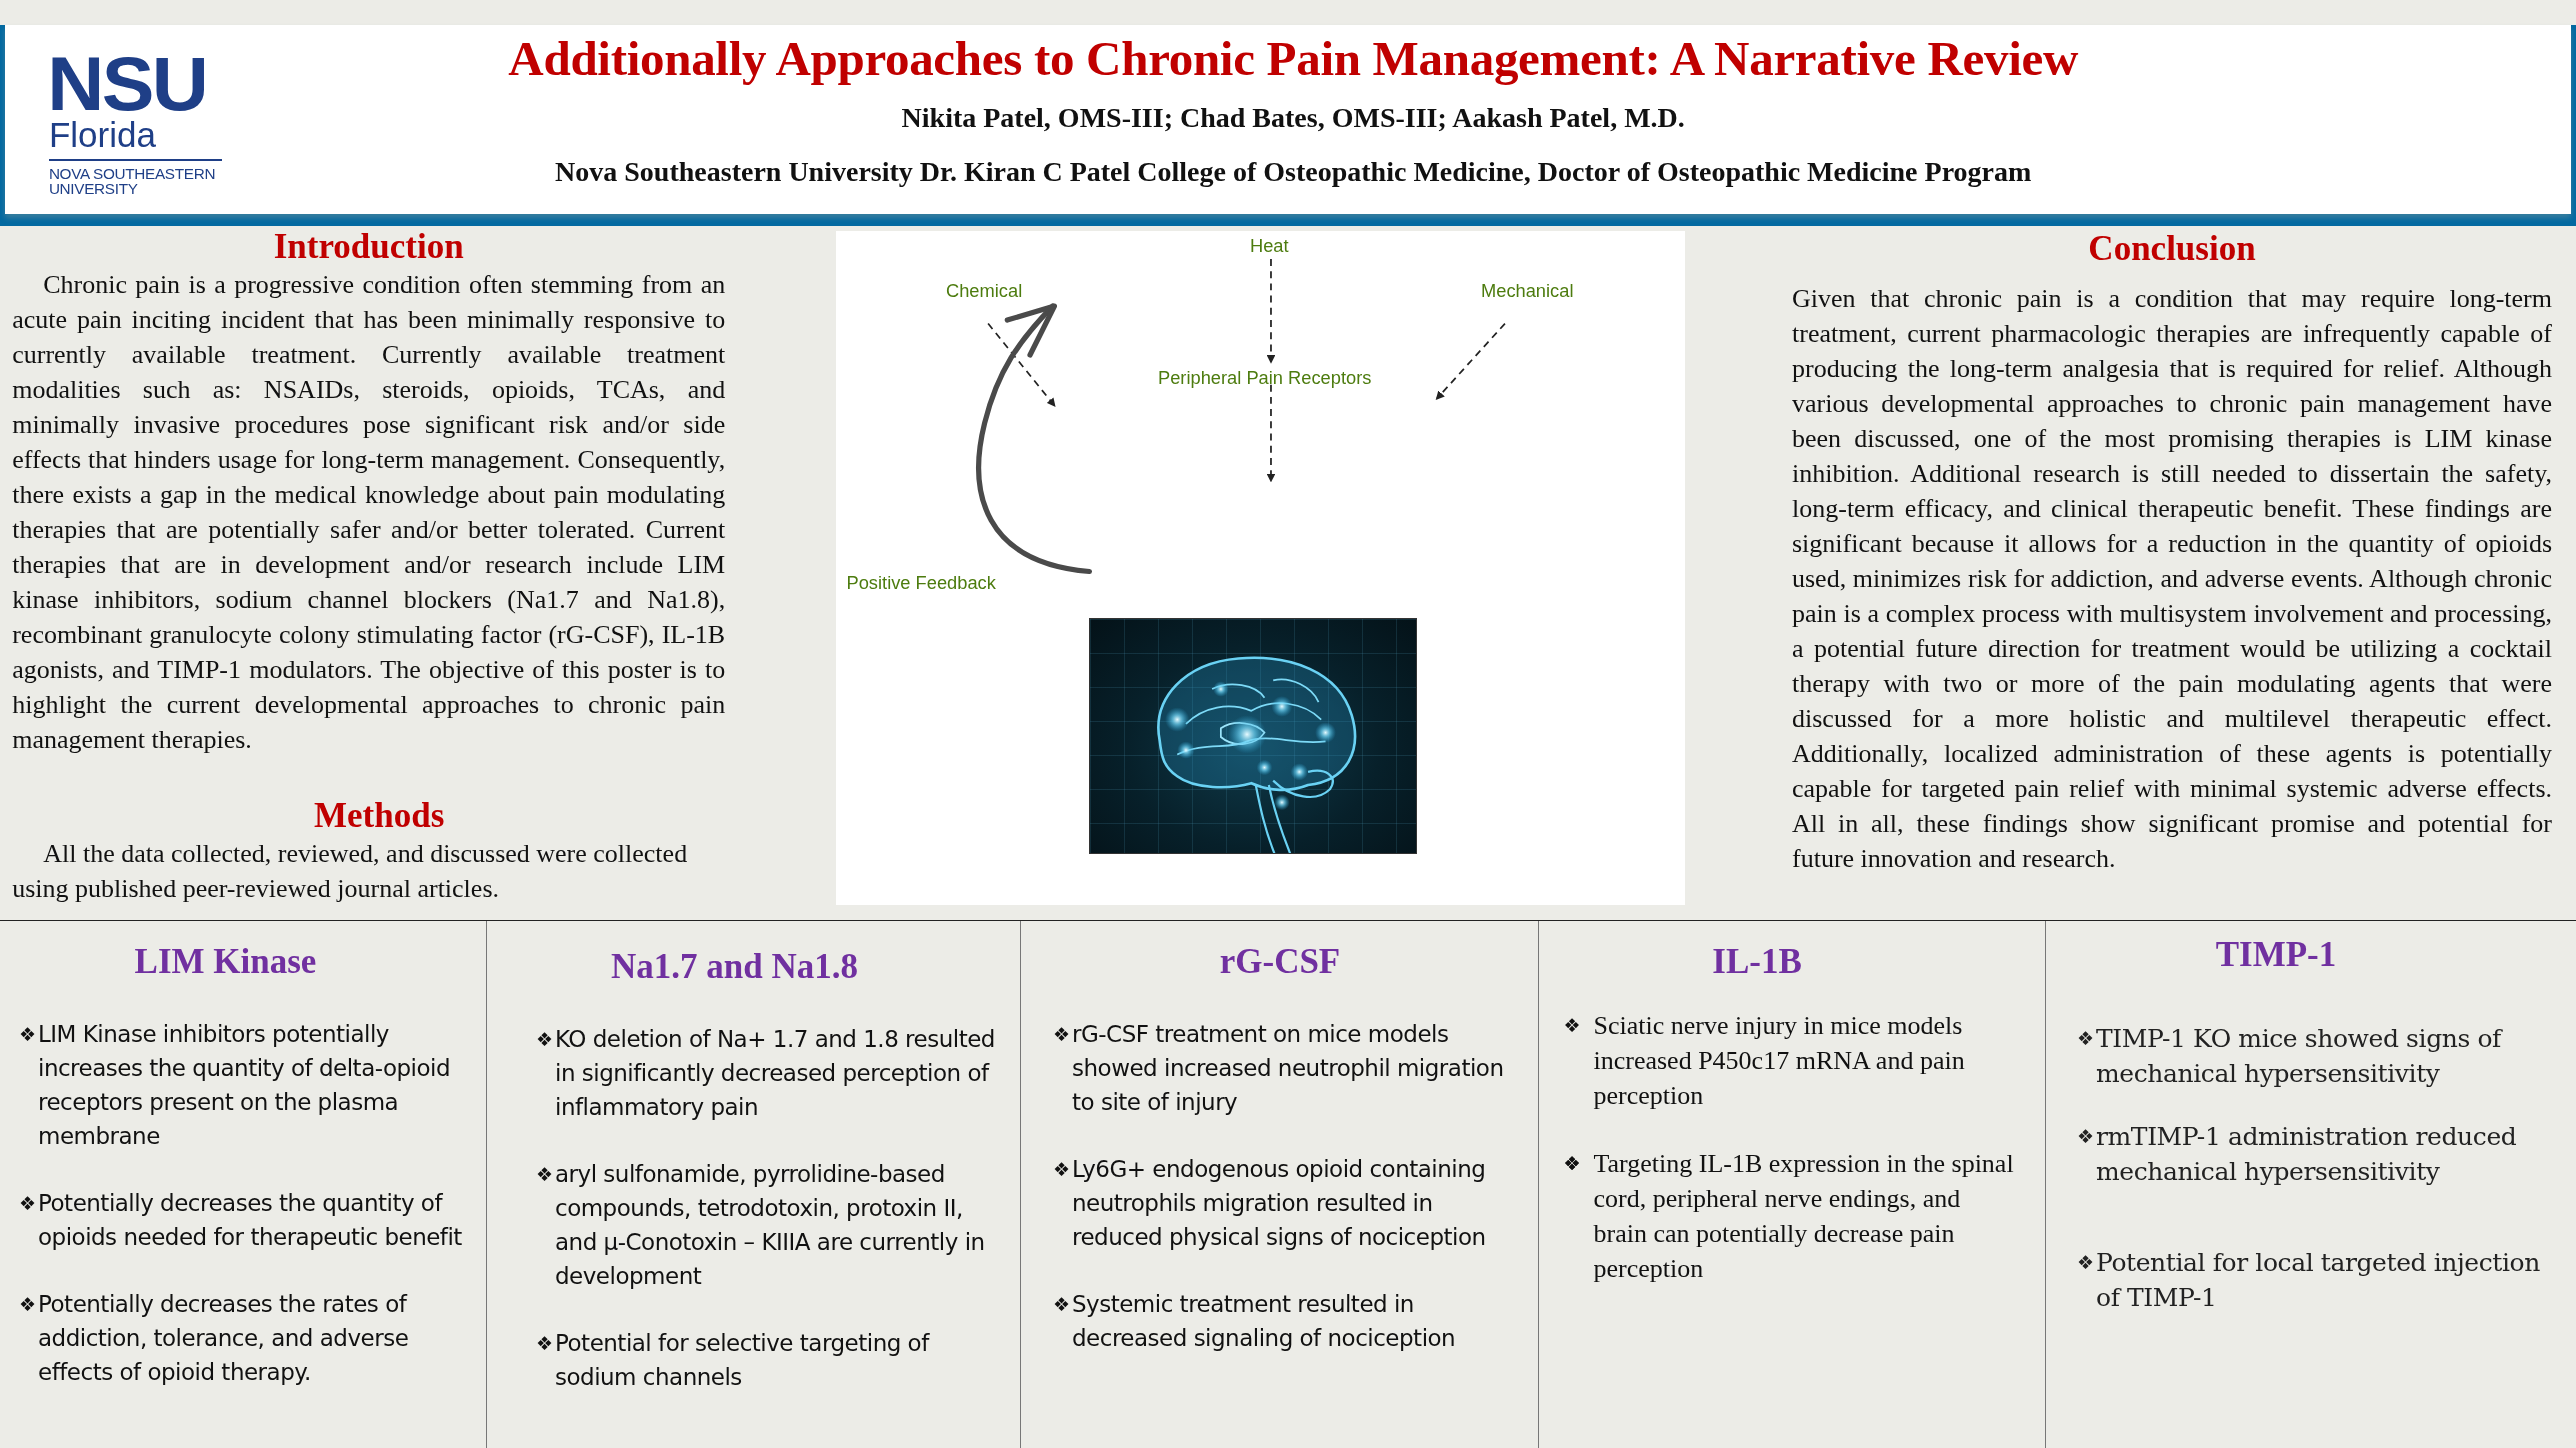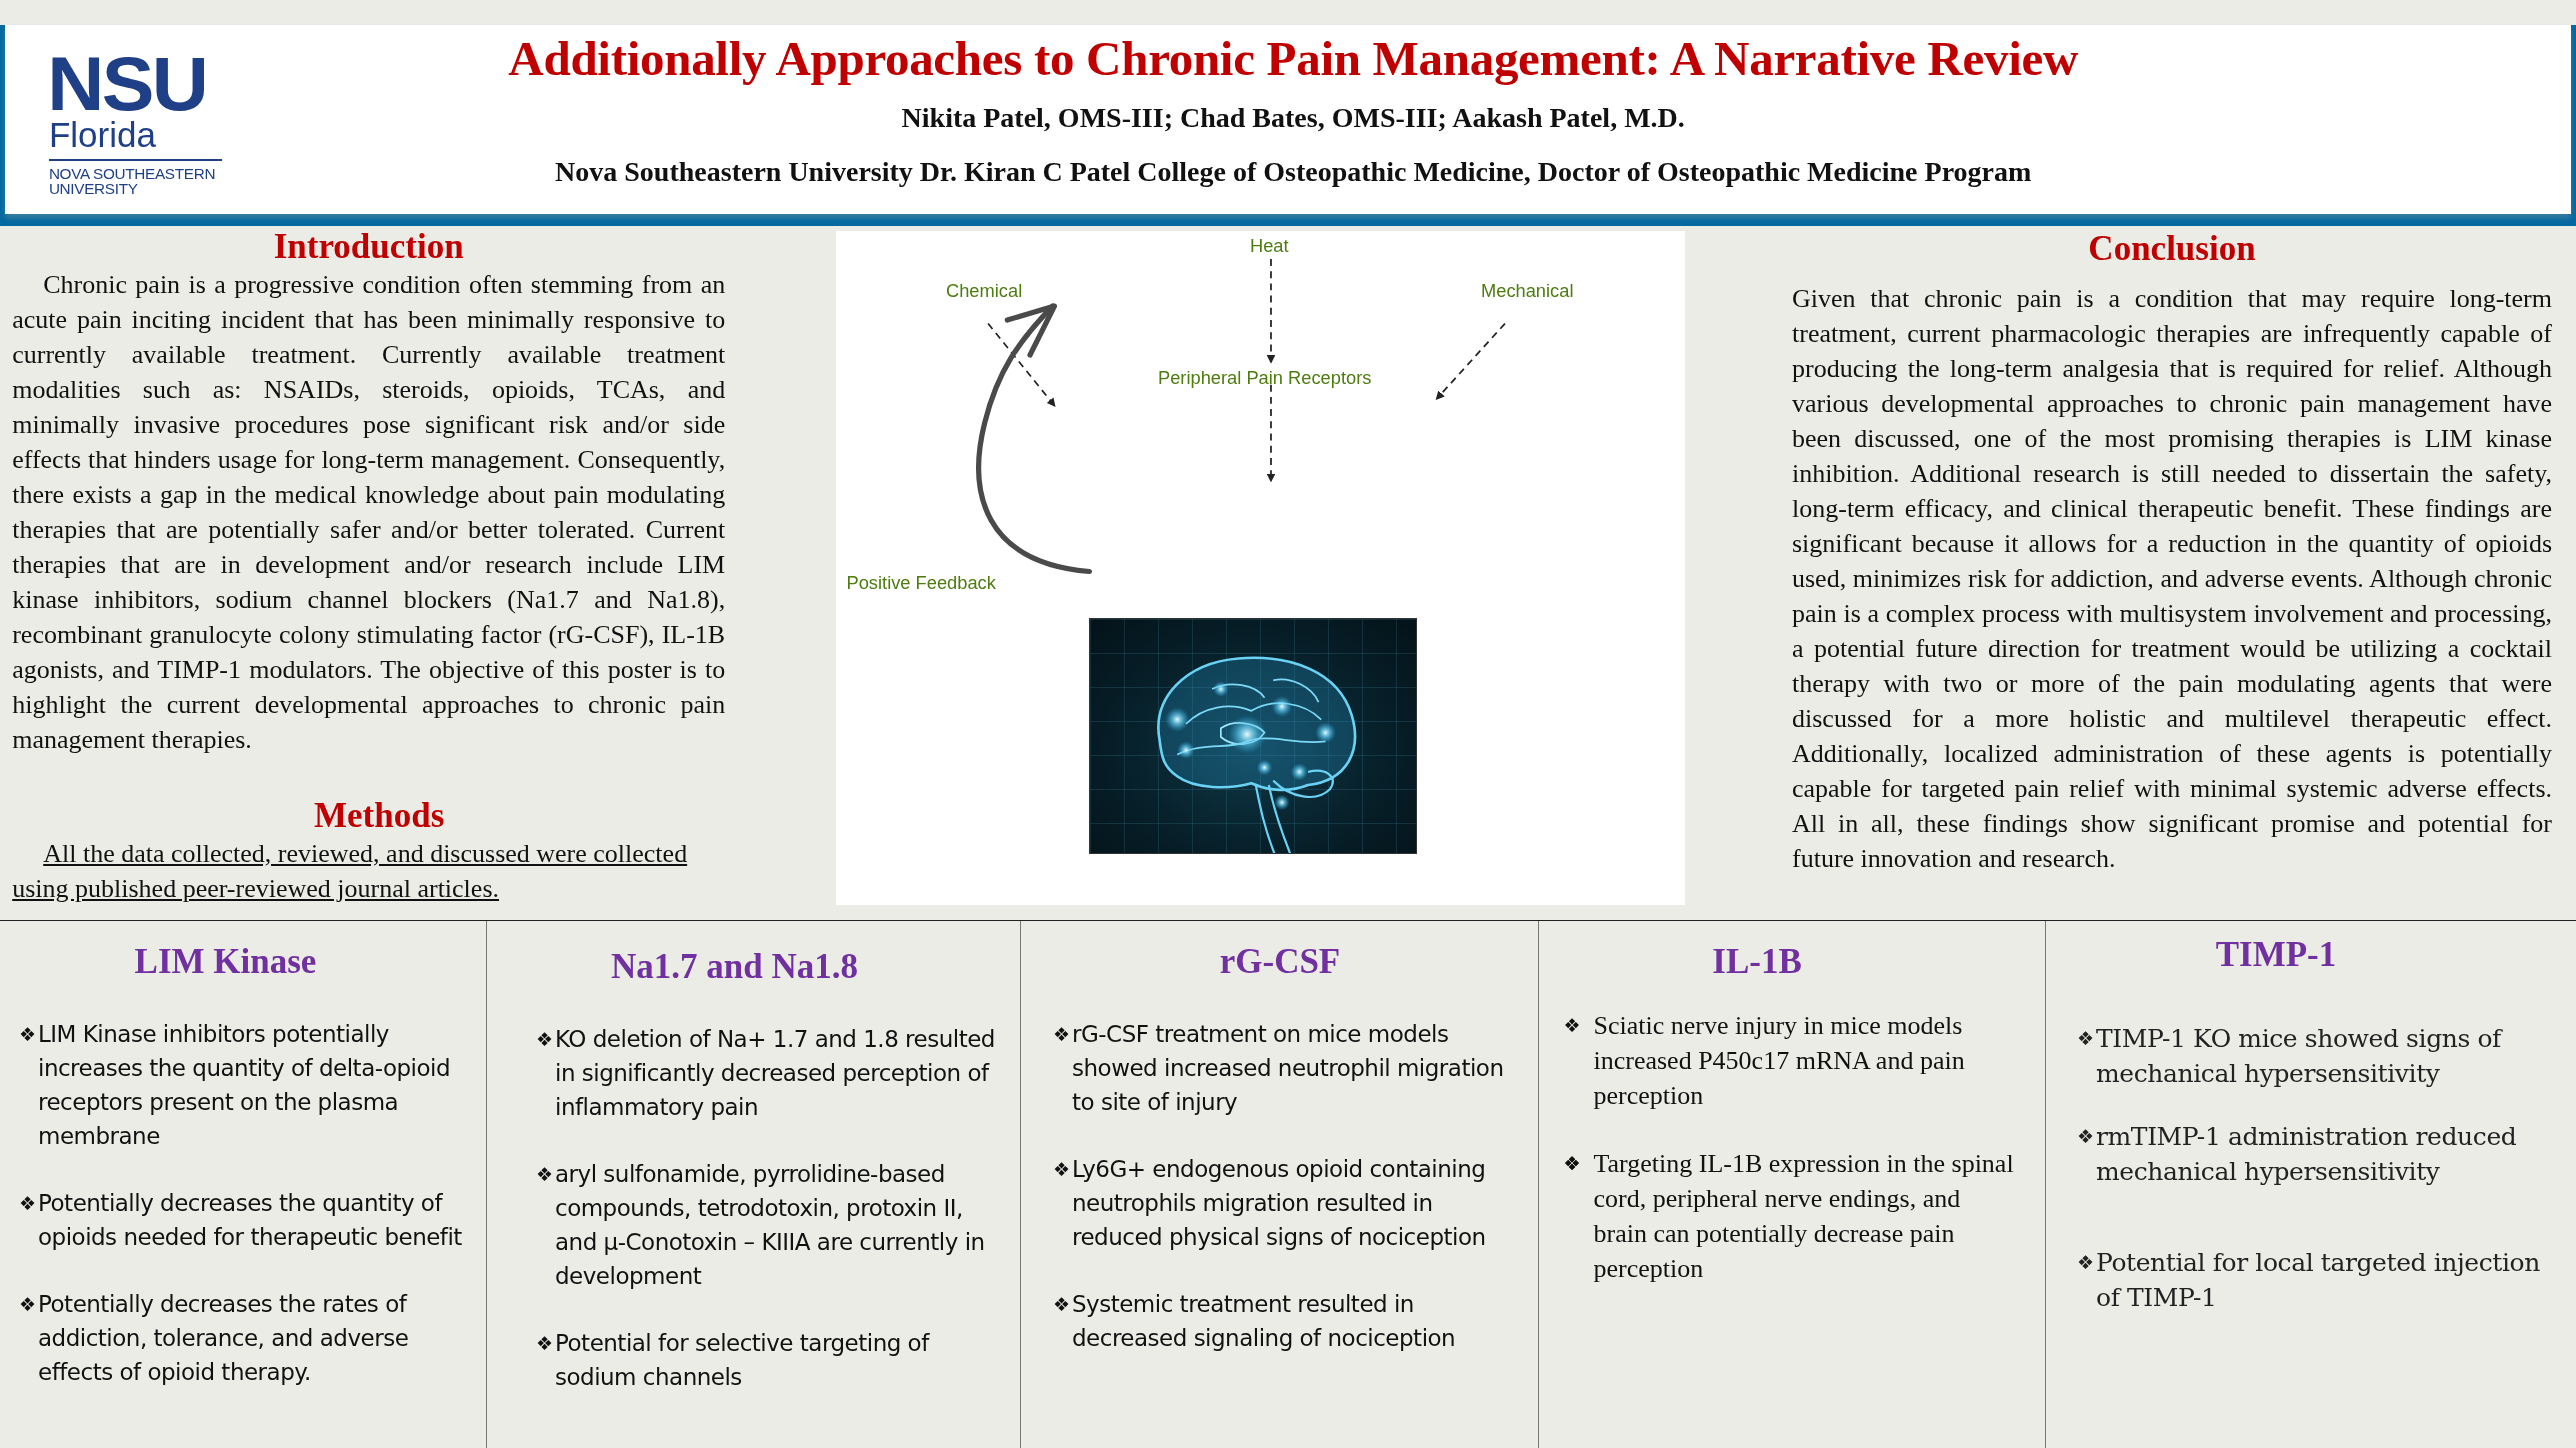--- a/index.html
+++ b/index.html
@@ -58,21 +58,21 @@
     .sec-head {
       font-family: "Liberation Serif", serif; font-weight: 700; color: #c00000;
       font-size: 35px; text-align: center; line-height: 40px;
     }
     .para {
       font-size: 26px; line-height: 35px; text-align: justify; color: #111;
       text-indent: 31px;
     }
     .intro { position: absolute; left: 12.2px; top: 227px; width: 713px; }
     .methods { position: absolute; left: 12.2px; top: 796px; width: 734px; }
-    .methods .para { text-align: left; text-decoration: underline; }
+    .methods .para { text-align: left; }
     .conclusion { position: absolute; left: 1792px; top: 229px; width: 760px; }
     .conclusion .para { text-indent: 0; }
     .conclusion .sec-head { margin-bottom: 12.2px; }
 
     
     .diagram {
       position: absolute; left: 836px; top: 231px; width: 849px; height: 674px;
       background: #ffffff;
     }
     .diagram svg { position: absolute; left: 0; top: 0; }

